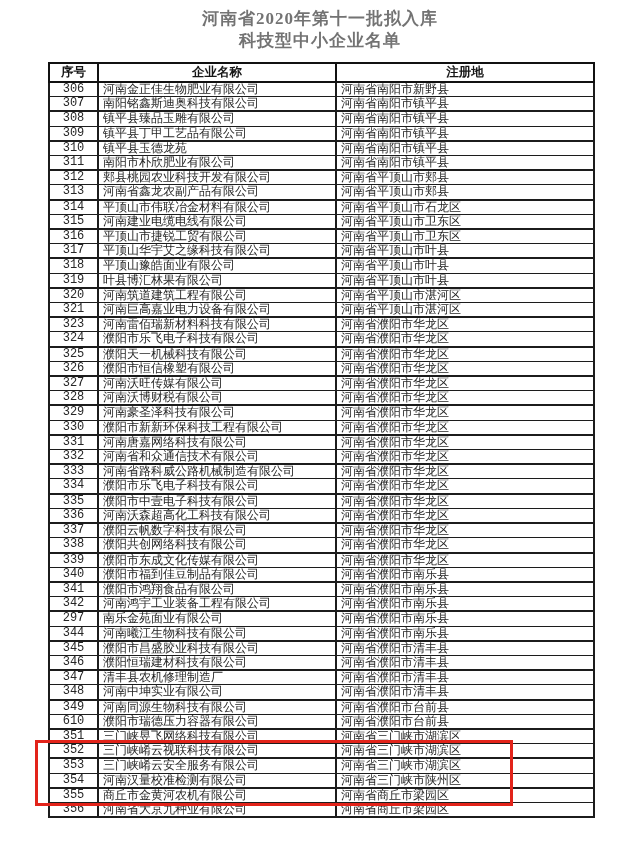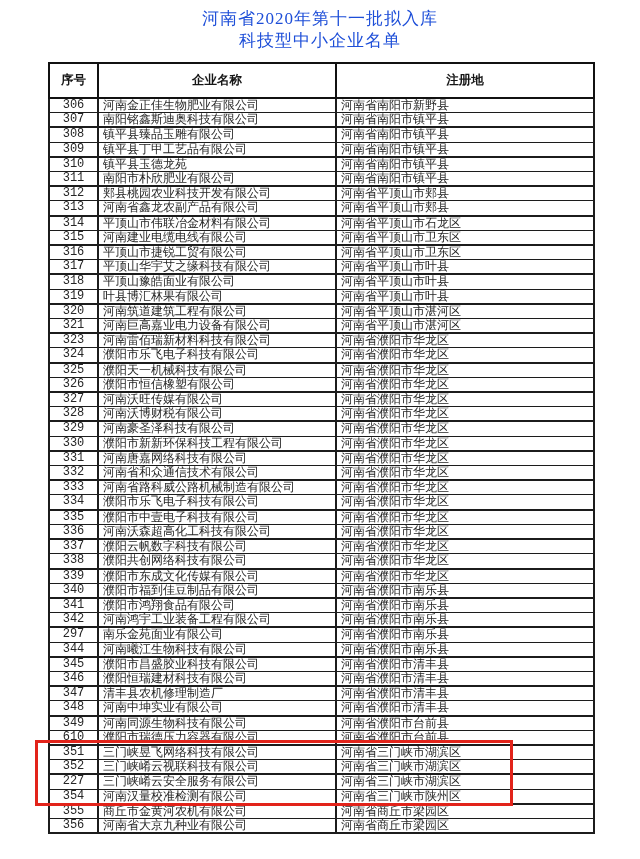--- a/index.html
+++ b/index.html
@@ -15,41 +15,41 @@
     font-family: "Liberation Serif", "DejaVu Serif", serif;
     color: #1f1f1f;
   }
   .doc-title {
     position: absolute;
     top: 8px;
     left: 0;
     width: 640px;
     text-align: center;
     font-size: 17px;
-    font-weight: normal;
-    color: #1d4ed8;
+    font-weight: bold;
+    color: #737373;
     line-height: 22px;
     letter-spacing: 1px;
   }
   table.company-table {
     position: absolute;
     left: 48px;
     top: 62px;
     width: 545px;
     border-collapse: collapse;
     table-layout: fixed;
     border: 2px solid #111111;
   }
   .company-table th {
     border: 2px solid #111111;
     font-size: 12.5px;
     font-weight: bold;
     color: #161616;
     height: 15px;
-    padding: 8px;
+    padding: 0;
     text-align: center;
     overflow: hidden;
     white-space: nowrap;
   }
   .company-table td {
     border: 1px solid #1c1c1c;
     border-left-width: 2px;
     border-right-width: 2px;
     font-size: 12px;
     color: #262626;
@@ -329,21 +329,21 @@
         <td class="serial">351</td>
         <td class="name">三门峡昱飞网络科技有限公司</td>
         <td class="loc">河南省三门峡市湖滨区</td>
       </tr>
       <tr>
         <td class="serial">352</td>
         <td class="name">三门峡崤云视联科技有限公司</td>
         <td class="loc">河南省三门峡市湖滨区</td>
       </tr>
       <tr>
-        <td class="serial">227</td>
+        <td class="serial">353</td>
         <td class="name">三门峡崤云安全服务有限公司</td>
         <td class="loc">河南省三门峡市湖滨区</td>
       </tr>
       <tr>
         <td class="serial">354</td>
         <td class="name">河南汉量校准检测有限公司</td>
         <td class="loc">河南省三门峡市陕州区</td>
       </tr>
       <tr>
         <td class="serial">355</td>

